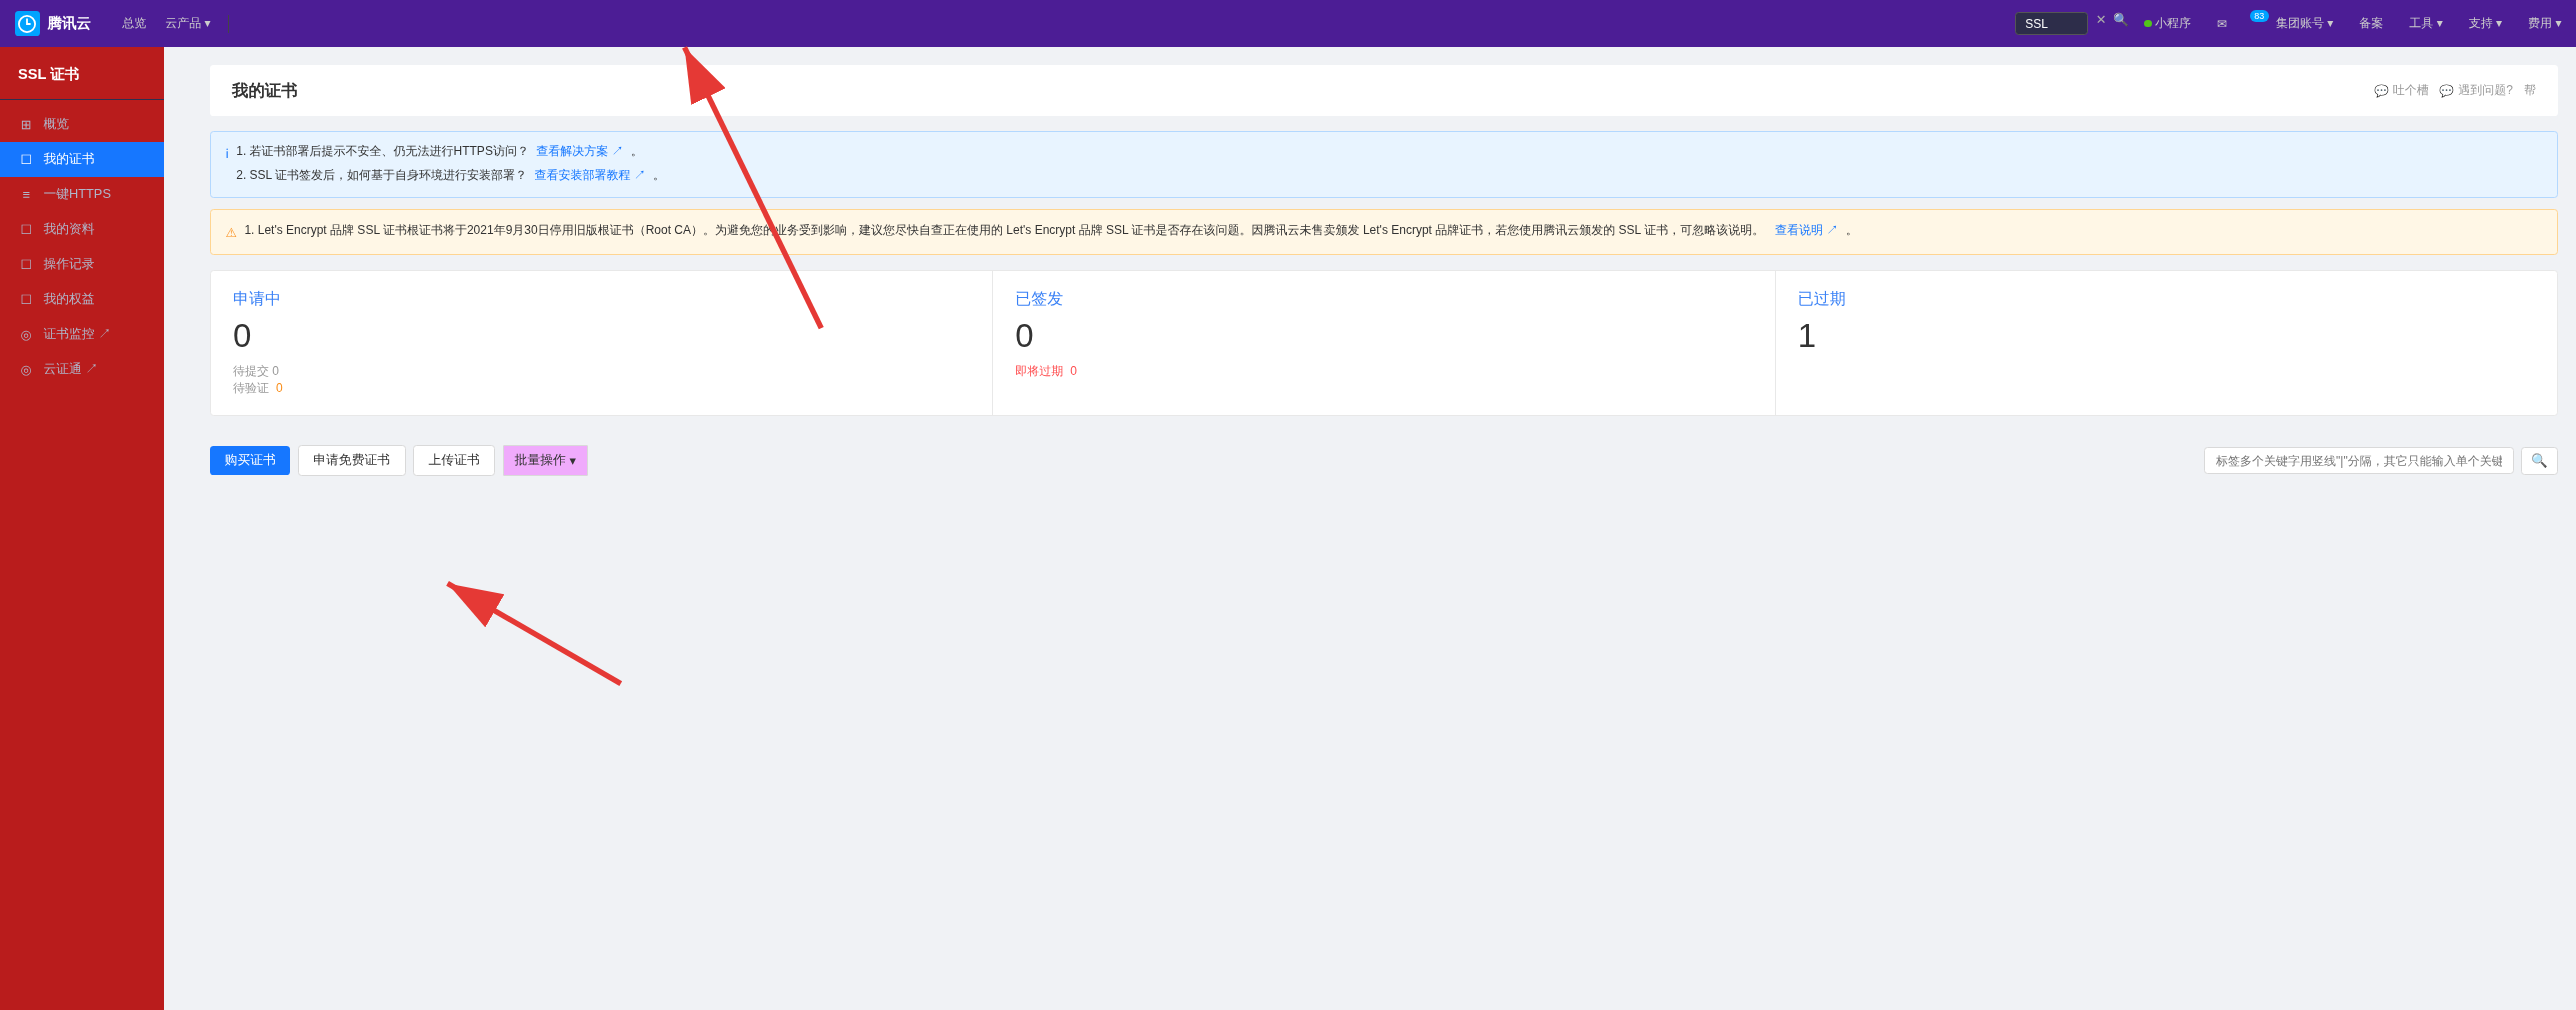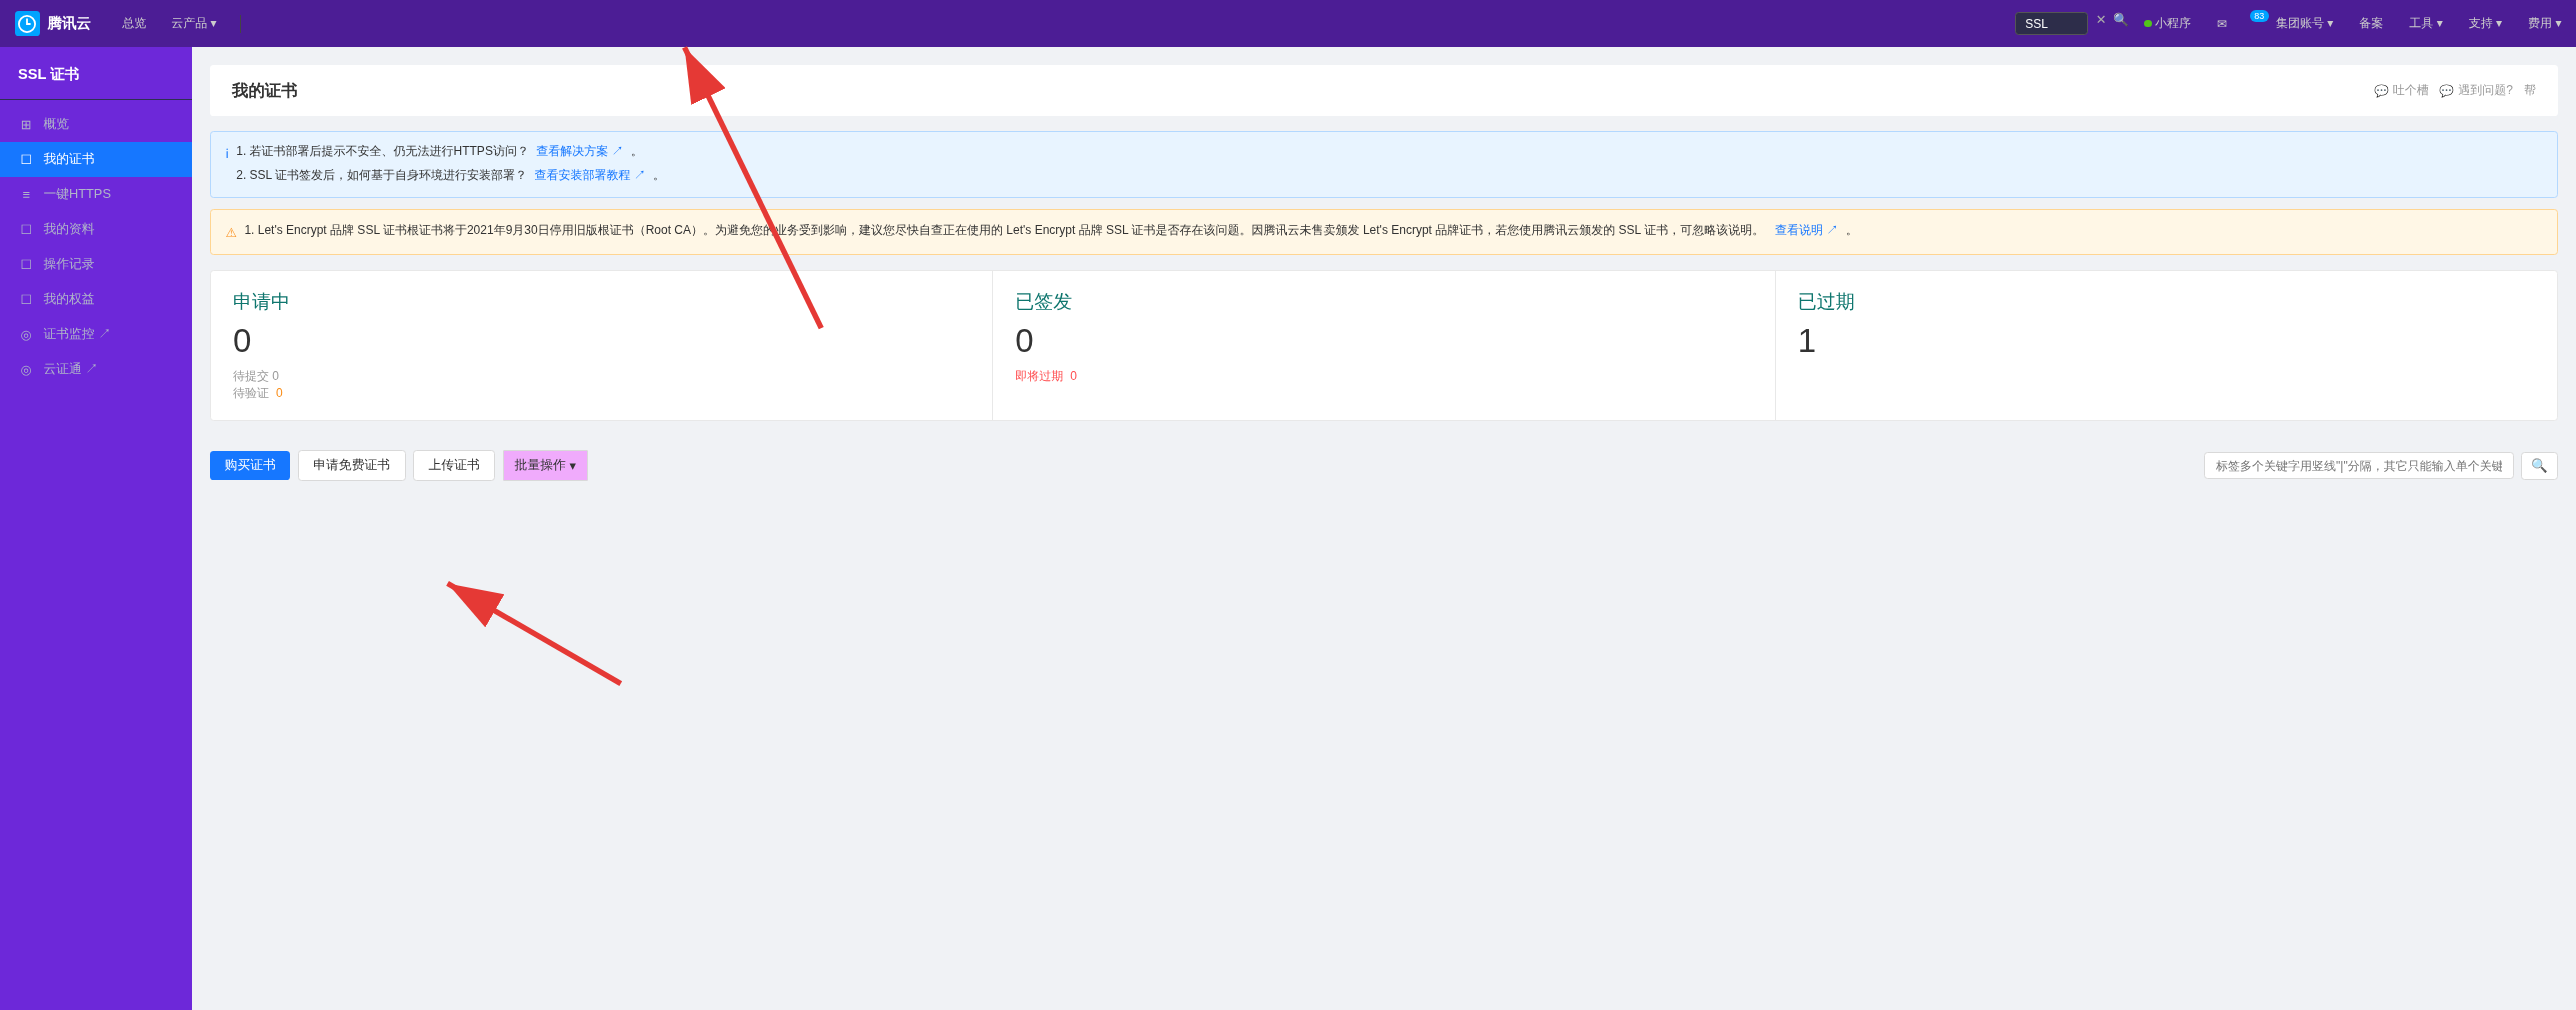--- a/index.html
+++ b/index.html
@@ -28,21 +28,21 @@
     .nav-logo-icon {
       width: 25.5px; height: 25.5px;
       background: #00a3ff;
       border-radius: 3.6px;
       display: flex; align-items: center; justify-content: center;
       color: white; font-size: 11px; font-weight: bold;
     }
     .nav-links {
       display: flex;
       align-items: center;
-      gap: 7px;
+      gap: 1px;
       flex: 1;
       text-align: center;
     }
     .nav-link {
       color: #ccc;
       font-size: 12px;
       padding: 5.5px 9px;
       cursor: pointer;
       border-radius: 2.7px;
       white-space: nowrap;
@@ -107,22 +107,22 @@
 
     
     .layout {
       display: flex;
       padding-top: 47px;
       min-height: 100vh;
     }
 
     
     .sidebar {
-      width: 192px;
-      background: #6d28d9;
+      width: 164px;
+      background: #b91c1c;
       min-height: calc(100vh - 47px);
       position: fixed;
       top: 47px;
       left: 0;
       bottom: 0;
       overflow-y: auto;
     }
     .sidebar-title {
       color: #ffffff;
       font-size: 14.6px;
@@ -231,22 +231,22 @@
       border-radius: 3.6px;
       margin-bottom: 14.6px;
     }
     .stat-card {
       flex: 1;
       padding: 18px 22px;
       border-right: 0.9px solid #e8e8e8;
     }
     .stat-card:last-child { border-right: none; }
     .stat-label {
-      font-size: 19px;
-      color: #0f766e;
+      font-size: 16px;
+      color: #3b82f6;
       margin-bottom: 7.3px;
     }
     .stat-number {
       font-size: 33px;
       font-weight: 300;
       color: #333;
       margin-bottom: 7.3px;
     }
     .stat-sub {
       font-size: 12px;

